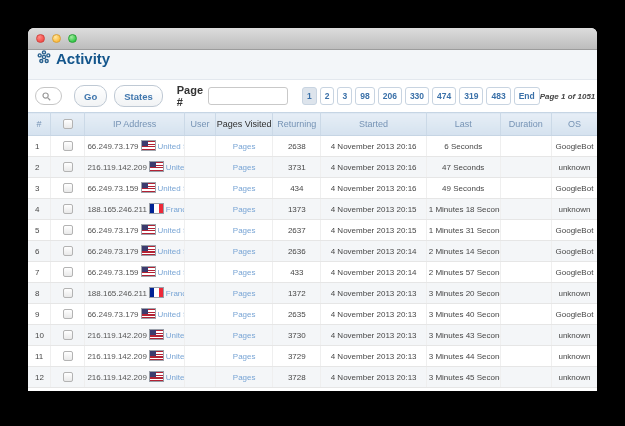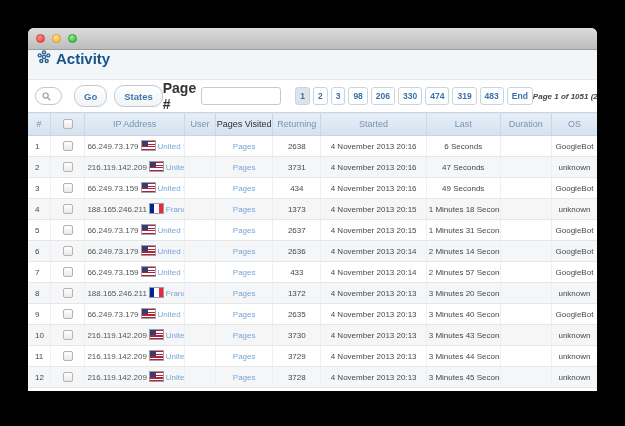--- a/index.html
+++ b/index.html
@@ -63,21 +63,21 @@
   .search-box input::placeholder { color: #9a9a9a; }
   .pill-btn {
     height: 22px;
     border: 1px solid #bfc9d4; border-radius: 10px;
     background: linear-gradient(#ffffff, #f1f3f5);
     color: #3f76ad; font-size: 9.5px; font-weight: bold;
     padding: 0 9px; margin-left: 7px; cursor: pointer;
     font-family: inherit;
   }
   .go-btn { margin-left: 12px; }
-  .page-label { font-size: 14px; font-weight: bold; color: #333; }
+  .page-label { margin-left: 14px; font-size: 11px; font-weight: bold; color: #333; }
   .page-input {
     width: 80px; height: 18px; margin-left: 5px;
     border: 1px solid #c9c9c9; border-radius: 3px;
     font-size: 10px; padding: 0 4px; font-family: inherit;
   }
   .pagination { display: flex; gap: 3px; margin-left: 14px; }
   .pg-btn {
     border: 1px solid #c8d4e1; border-radius: 3px;
     background: #fff; color: #3a70a8;
     font-size: 8.5px; font-weight: bold;

